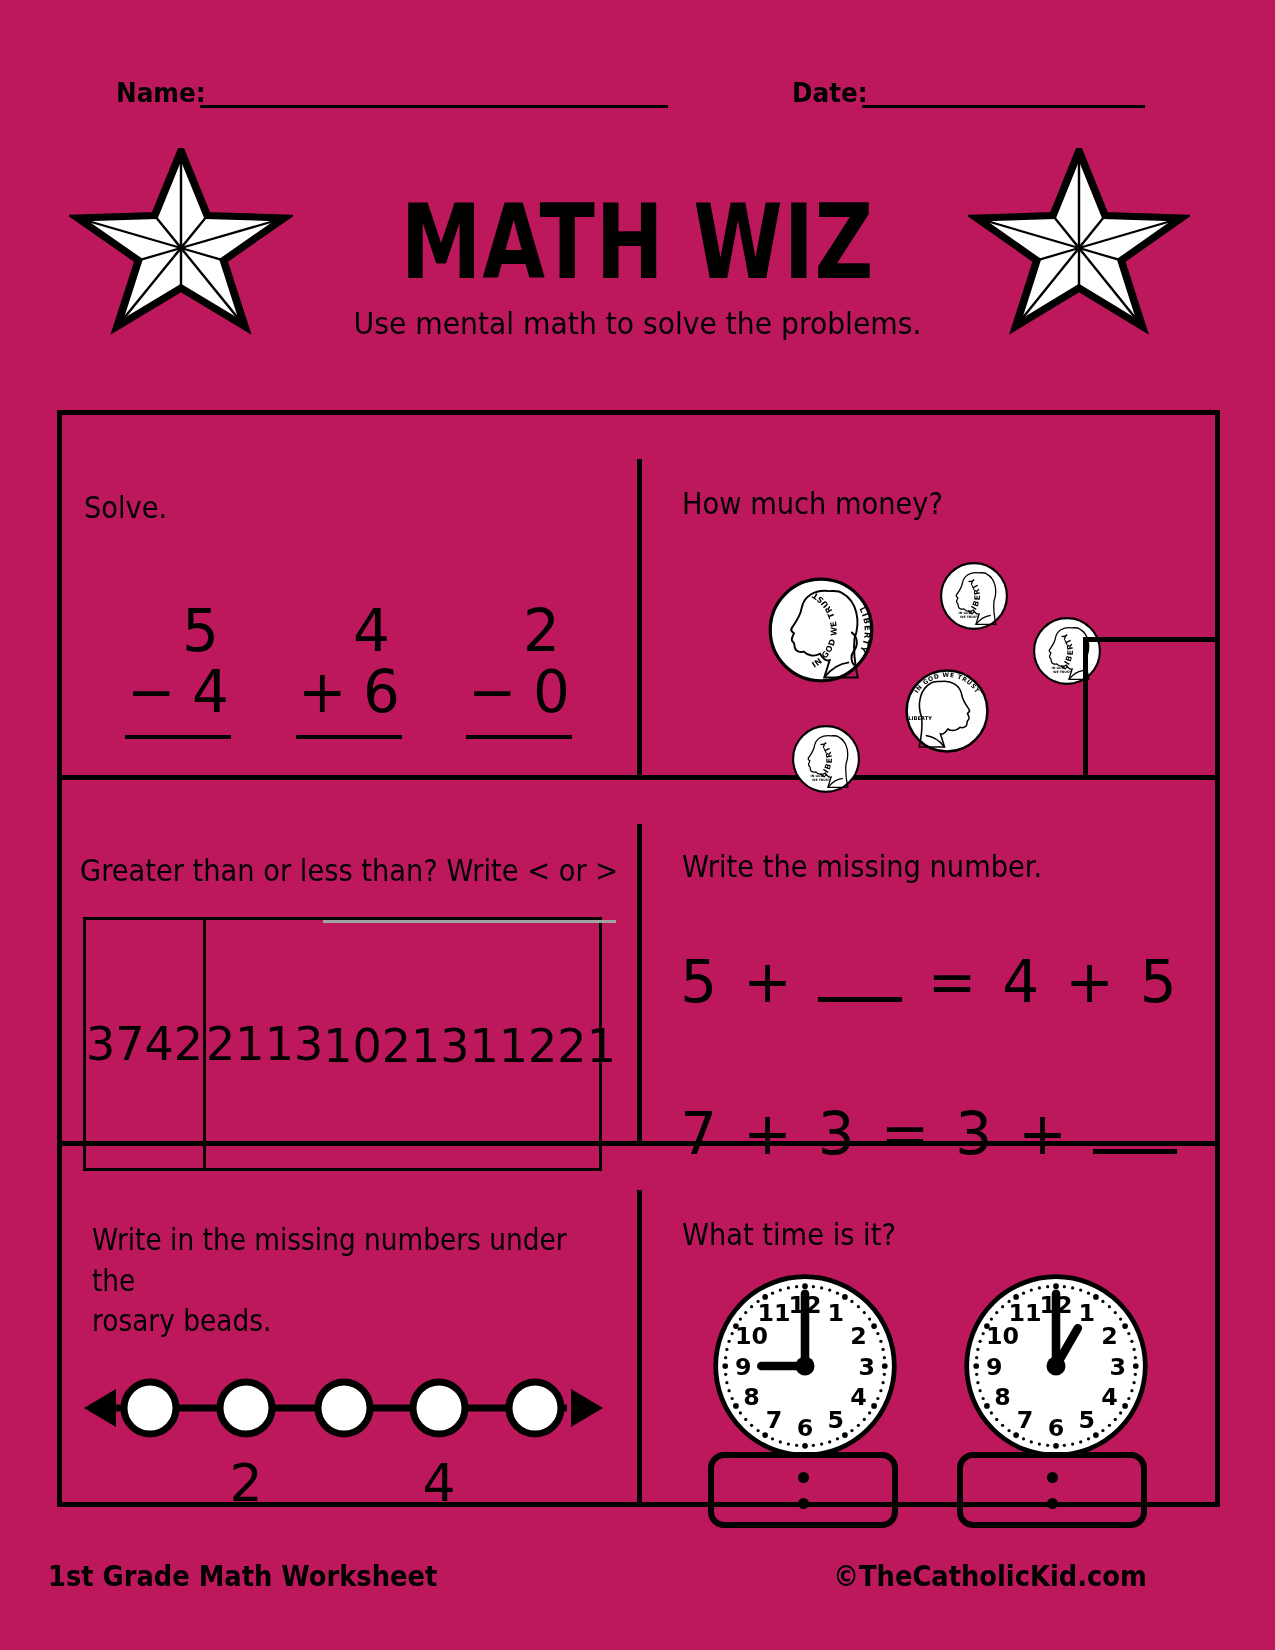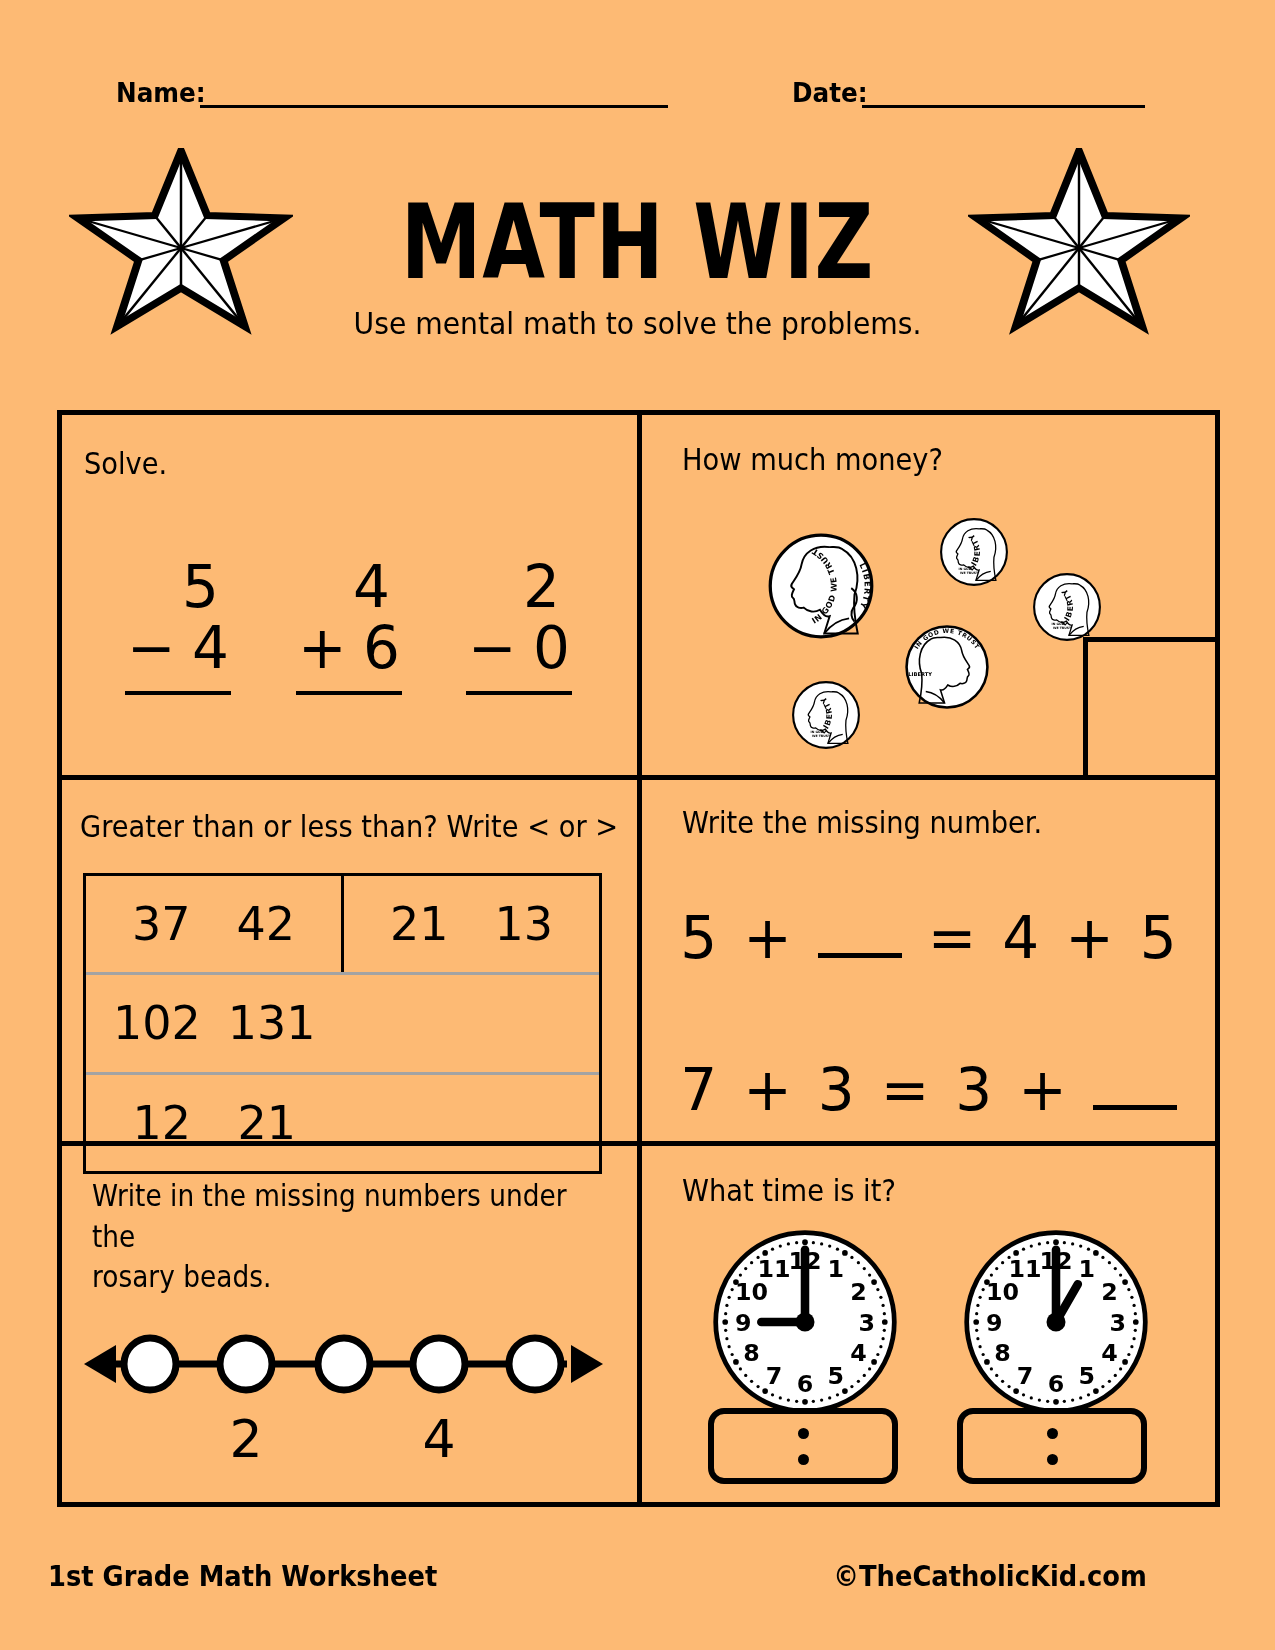--- a/index.html
+++ b/index.html
@@ -1,52 +1,52 @@
 <!DOCTYPE html>
 <html><head>
 <meta charset="utf-8">
 <style>
   html,body{margin:0;padding:0;background:#fff;}
-  .page{position:relative;width:1275px;height:1650px;background:#fdba74;color:#000;
+  .page{position:relative;width:1275px;height:1650px;background:#be185d;color:#000;
         font-family:"DejaVu Sans",sans-serif;overflow:hidden;}
   .abs{position:absolute;}
 
   
   .hdr-label{font-size:26px;font-weight:bold;transform:scaleX(.95);transform-origin:left top;}
   .hdr-line{border-bottom:3px solid #000;height:1px;}
 
   
   .title{left:0;right:0;top:190px;text-align:center;font-size:104px;font-weight:bold;
          line-height:1;transform:scaleX(.78);letter-spacing:1px;white-space:nowrap;}
   .subtitle{left:0;right:0;top:306px;text-align:center;font-size:30px;
             transform:scaleX(.94);white-space:nowrap;}
 
   
   .grid{position:absolute;left:57px;top:410px;width:1163px;height:1097px;
         border:5px solid #000;box-sizing:border-box;display:grid;
         grid-template-columns:580px 1fr;grid-template-rows:365px 366px 1fr;}
-  .cell{position:relative;box-sizing:border-box;}
+  .cell{position:relative;box-sizing:border-box;margin-top:44px;}
   .c1,.c3,.c5{border-right:5px solid #000;}
   .c1,.c2,.c3,.c4{border-bottom:5px solid #000;}
   .cellhead{font-size:31px;transform:scaleX(.88);transform-origin:left top;white-space:nowrap;}
   .cellhead2{font-size:30px;transform:scaleX(.88);transform-origin:left top;line-height:1.35;}
 
   
   .prob{position:absolute;top:142px;width:106px;font-size:58px;line-height:1.05;}
   .prob .toprow{text-align:right;padding-right:12px;}
   .prob .botrow{display:flex;justify-content:space-between;padding:0 2px;}
   .ansline{margin-top:12px;border-top:4px solid #000;width:106px;}
 
   
   .coin{position:absolute;}
   .money-box{position:absolute;right:0;bottom:0;border-left:5px solid #000;border-top:5px solid #000;}
 
   
-  .cmp-table{position:absolute;left:21px;top:93px;width:519px;height:301px;
-             border:3px solid #000;box-sizing:border-box;display:flex;flex-direction:column;}
+  .cmp-table{position:absolute;left:21px;top:93px;width:519px;height:254px;
+             border:3px solid #000;box-sizing:border-box;display:flex;}
   .cmp-row{flex:1;display:flex;border-top:3px solid #a3a3a3;}
   .cmp-row:first-child{border-top:none;}
   .cmp-cell{width:50%;display:flex;justify-content:space-evenly;align-items:center;
             font-size:46px;border-left:3px solid #000;}
   .cmp-cell:first-child{border-left:none;}
 
   
   .eq{position:absolute;left:0;width:100%;text-align:center;font-size:58px;white-space:nowrap;}
   .eq span.tok{margin:0 13px;}
   .eq span.blank{display:inline-block;width:84px;height:0.85em;border-bottom:5px solid #000;margin:0 13px;}

